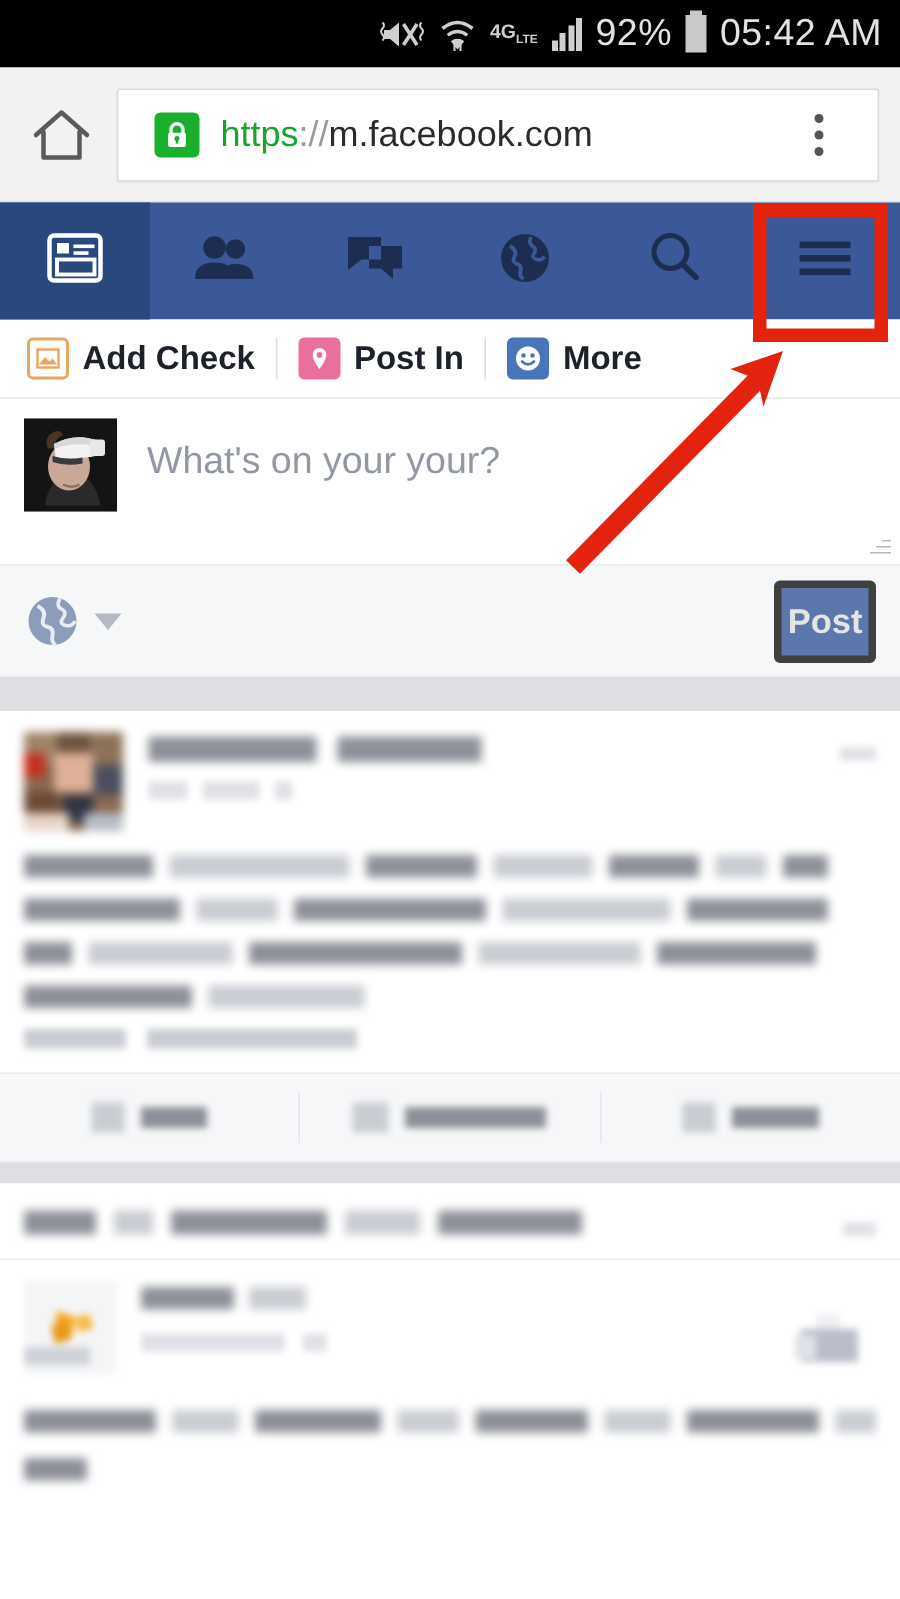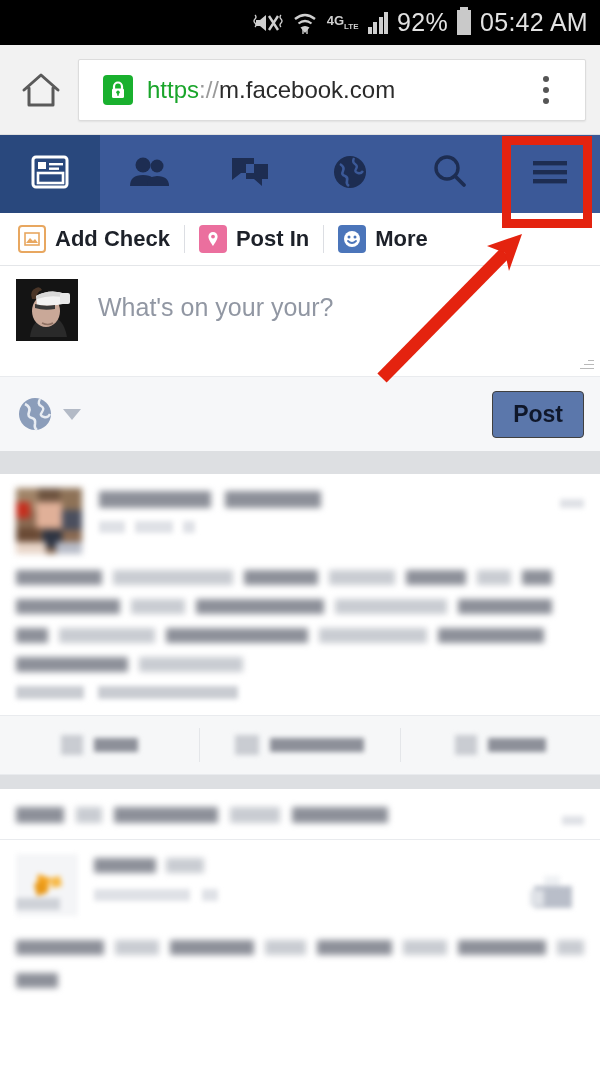--- a/index.html
+++ b/index.html
@@ -73,22 +73,22 @@
 
   
   .privacyrow{
     height:75px; background:#f6f7f9; border-top:1px solid #e9ebee;
     display:flex; align-items:center; padding:0 16px; justify-content:space-between;
   }
   .privacy-left{ display:flex; align-items:center; gap:9px; }
   .globe-ico{ width:38px;height:38px; }
   .caret{ width:0;height:0;border-left:9px solid transparent;border-right:9px solid transparent;border-top:11px solid #b3bac6; }
   .postbtn{
-    background:#5b77ab; color:#0f172a; font-size:23px; font-weight:bold;
-    border:1px solid #404040; border-radius:4px; padding:11px 20px; line-height:1;
+    background:#5b77ab; color:#e5e5e5; font-size:23px; font-weight:bold;
+    border:5px solid #404040; border-radius:4px; padding:11px 4px; line-height:1;
   }
 
   .gapband{ height:23px; background:#dddfe2; }
 
   
   .post{ background:#fff; padding:14px 16px 0 16px; }
   .post-head{ display:flex; gap:17px; position:relative; }
   .post-av{ width:66px;height:66px;flex:0 0 auto; }
   .post-meta{ flex:1; padding-top:3px; }
   .blur{ filter:blur(3.2px); }

